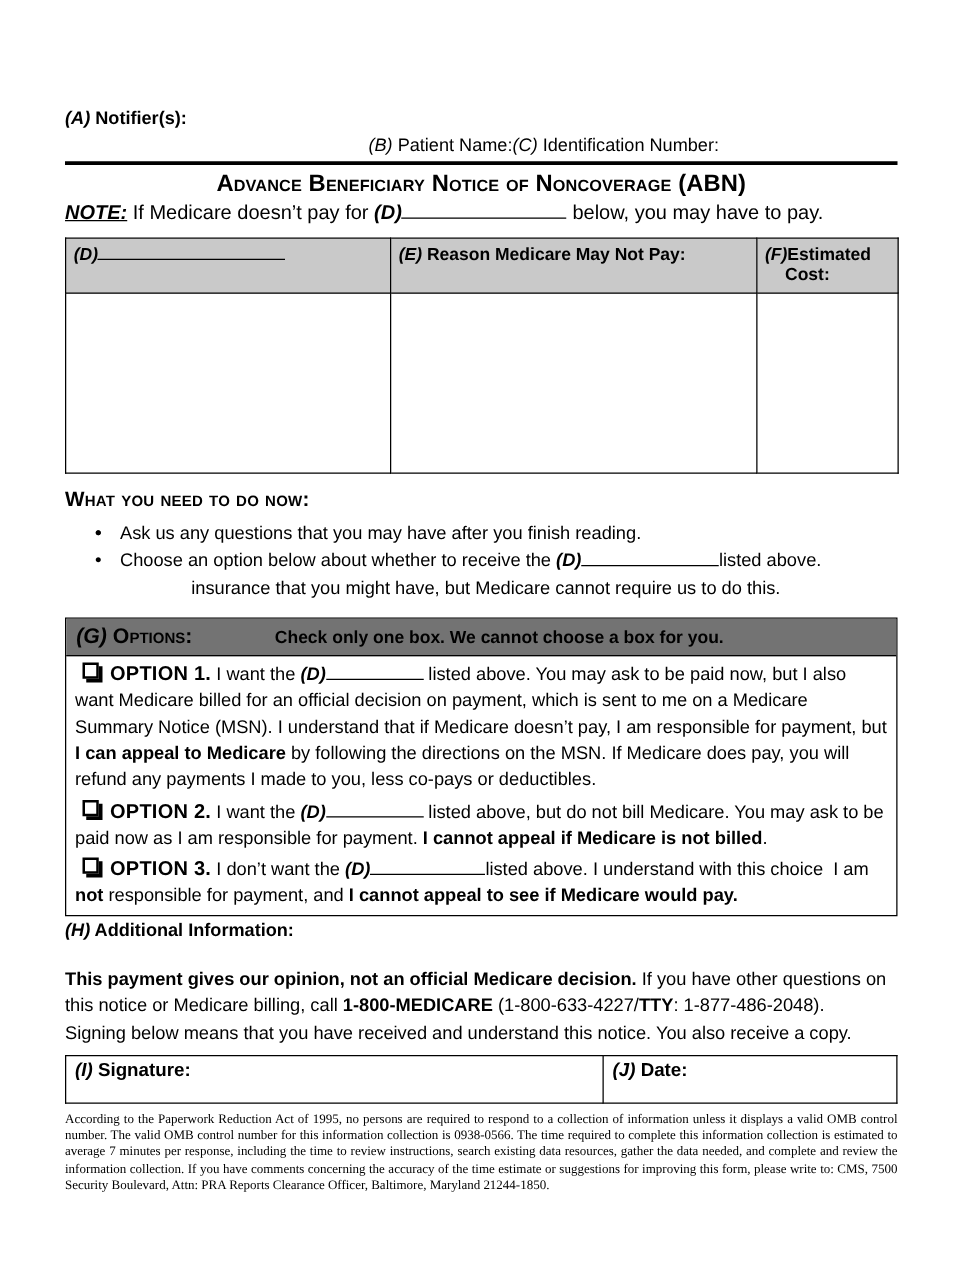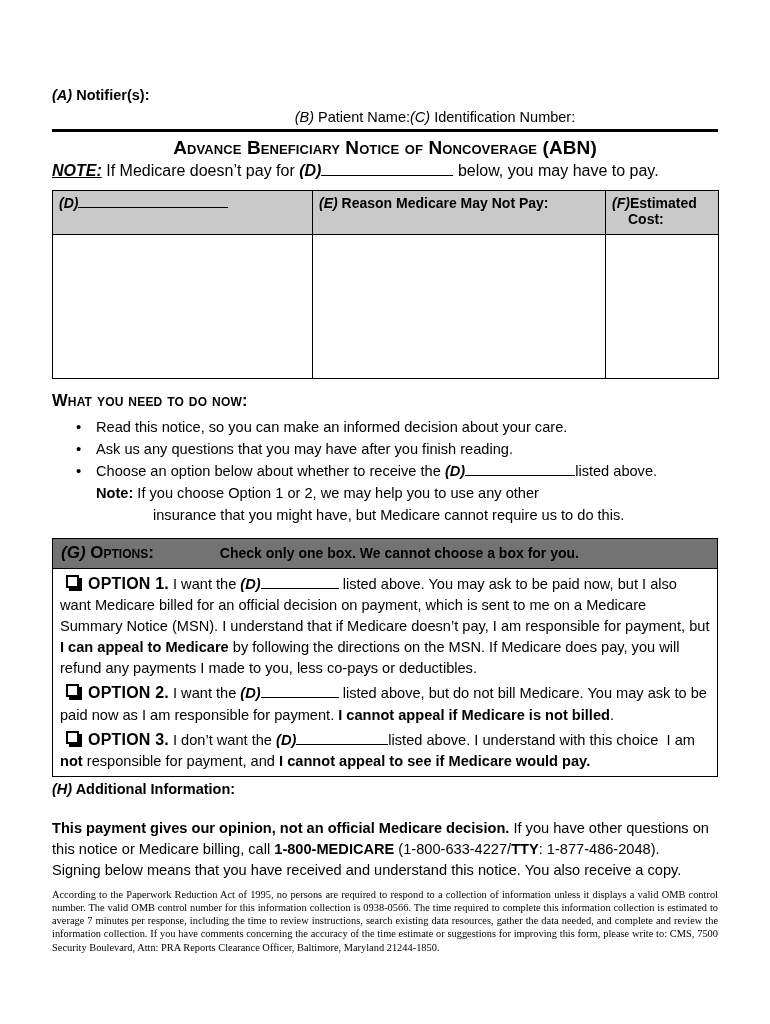--- a/index.html
+++ b/index.html
@@ -264,37 +264,32 @@
       <td class="body-cell col-f"></td>
     </tr>
   </tbody>
     </table>
 
   <div class="sec-head">What you need to do now:</div>
 
   <ul class="todo">
     <li>
       <span class="bul">•</span>
-      <span>Read this notice, so you can make an informed decision about your care.</span>
     </li>
     <li>
       <span class="bul">•</span>
       <span>Ask us any questions that you may have after you finish reading.</span>
     </li>
     <li>
       <span class="bul">•</span>
       <span>Choose an option below about whether to receive the</span>
       <span class="ital" style="font-weight:bold">(D)</span><span class="blank bk-110"></span><span>listed above.</span>
     </li>
   </ul>
 
-  <div class="note-sub">
-    <span class="nb">Note:</span>
-    <span>If you choose Option 1 or 2, we may help you to use any other</span>
-  </div>
   <div class="note-sub note-sub-2">insurance that you might have, but Medicare cannot require us to do this.</div>
 
   <div class="opt-box">
     <div class="opt-hdr">
       <div class="opt-hdr-g">
         <span class="gl">(G)</span>
         <span>Options:</span>
       </div>
       <div class="opt-hdr-note">Check only one box.  We cannot choose a box for you.</div>
     </div>
@@ -337,16 +332,30 @@
   </div>
 
   <div class="notice-para">
     <b class="s">This payment gives our opinion, not an official Medicare decision.</b>
     <span>If you have other questions on this notice or Medicare billing, call</span>
     <b class="s">1-800-MEDICARE</b>
     <span>(1-800-633-4227/</span><b class="s">TTY</b><span>: 1-877-486-2048).</span><br>
     <span>Signing below means that you have received and understand this notice. You also receive a copy.</span>
   </div>
 
+  <table class="sig-table">
+    <tbody>
+        <tr>
+      <td class="sig-i">
+        <span class="sig-lbl">(I)</span>
+        <span>Signature:</span>
+      </td>
+      <td>
+        <span class="sig-lbl">(J)</span>
+        <span>Date:</span>
+      </td>
+    </tr>
+  </tbody>
+    </table>
 
   <div class="fine">According to the Paperwork Reduction Act of 1995, no persons are required to respond to a collection of information unless it displays a valid OMB control number.  The valid OMB control number for this information collection is 0938-0566.  The time required to complete this information collection is estimated to average 7 minutes per response, including the time to review instructions, search existing data resources, gather the data needed, and complete and review the information collection.  If you have comments concerning the accuracy of the time estimate or suggestions for improving this form, please write to: CMS, 7500 Security Boulevard, Attn: PRA Reports Clearance Officer, Baltimore, Maryland 21244-1850.</div>
 
 </div>
 
 </body></html>

